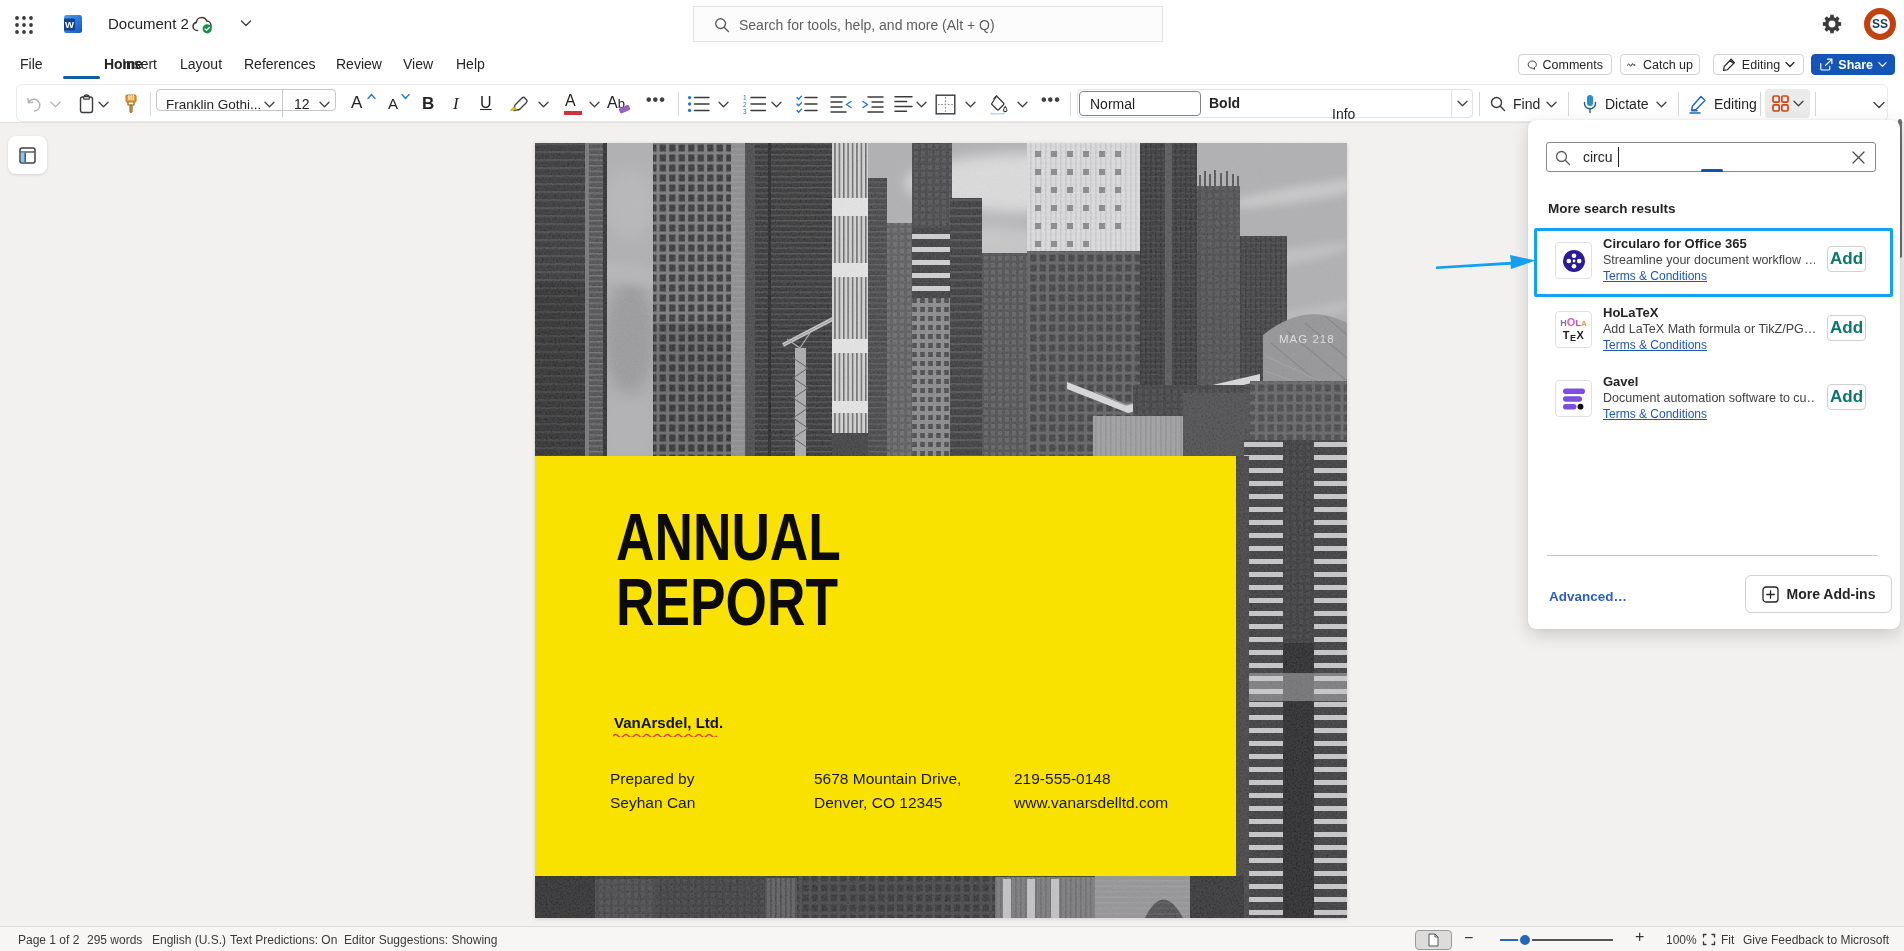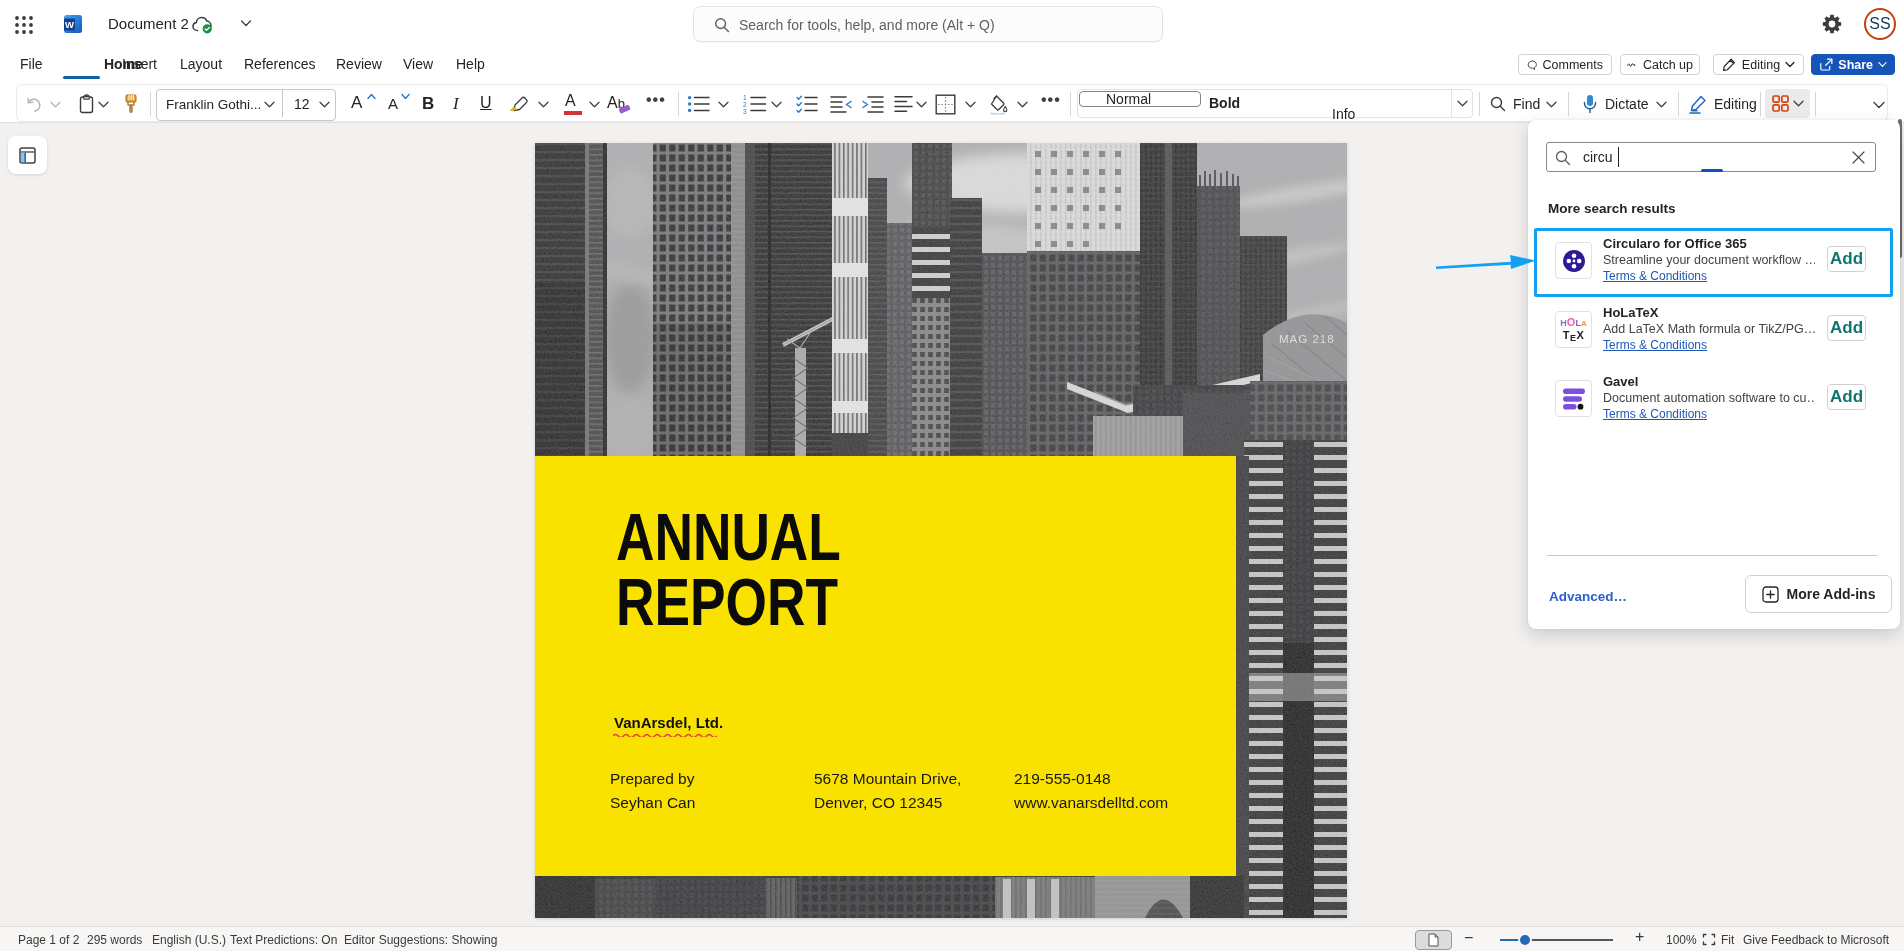--- a/index.html
+++ b/index.html
@@ -8,50 +8,50 @@
 .abs { position:absolute; }
 svg { display:block; }
 
 #topbar { position:absolute; left:0; top:0; width:1904px; height:48px; background:#fff; }
 #waffle { position:absolute; left:14px; top:15px; width:20px; height:20px; }
 #wordicon { position:absolute; left:63px; top:14px; width:20px; height:20px; }
 #doctitle { position:absolute; left:108px; top:15px; font-size:15px; color:#242424; }
 #cloudck { position:absolute; left:191px; top:14px; }
 #titlechev { position:absolute; left:240px; top:19px; }
 #searchbar { position:absolute; left:693px; top:6px; width:470px; height:36px; background:#fcfcfc;
-  border:1px solid #e3e3e3; border-radius:8px; box-shadow:0 1px 2px rgba(0,0,0,.04); }
+  border:1px solid #e3e3e3; border-radius:0; box-shadow:0 1px 2px rgba(0,0,0,.04); }
 #searchbar .mag { position:absolute; left:20px; top:10px; }
 #searchbar .ph { position:absolute; left:45px; top:10px; font-size:14px; color:#5f5f5f; }
 #gear { position:absolute; left:1822px; top:14px; }
 #avatar { position:absolute; left:1864px; top:8px; width:32px; height:32px; border-radius:50%;
-  background:#fff; border:2px solid #c2410c; color:#123a5e; font-size:16px; font-weight:normal;
+  background:#fff; border:6px solid #c2410c; color:#123a5e; font-size:12px; font-weight:bold;
   display:flex; align-items:center; justify-content:center; }
 
 #menurow { position:absolute; left:0; top:48px; width:1904px; height:37px; background:#fff; }
 .mitem { position:absolute; top:8px; font-size:14px; color:#242424; }
 #mi-home { font-weight:bold;padding-left:43px; }
 #homeline { position:absolute; left:63px; top:28px; width:37px; height:3px; background:#115ea3; border-radius:2px; }
 .rbtn { position:absolute; top:6px; height:21px; border:1px solid #d1d1d1; border-radius:4px; background:#fff;
   font-size:12.5px; color:#242424; display:flex; align-items:center; gap:5px; padding:0 8px; white-space:nowrap; }
 #btn-share { background:#1655b8; border-color:#1655b8; color:#fff; font-weight:bold; }
 
 #ribbon { position:absolute; left:0; top:85px; width:1904px; height:38px; background:#fff;
   border-bottom:1px solid #e0e0e0; }
 #ribbonframe { position:absolute; left:16px; top:-1px; width:1872px; height:38px;
   border:1px solid #ebebeb; border-radius:6px; }
 .rdiv { position:absolute; top:7px; width:1px; height:24px; background:#d6d6d6; }
 .chev { display:inline-block; }
-#fontbox { position:absolute; left:156px; top:4px; width:180px; height:32px; border:1px solid #c7c7c7;
+#fontbox { position:absolute; left:156px; top:4px; width:180px; height:22px; border:1px solid #c7c7c7;
   border-radius:4px; background:#fff; }
 #fontbox .fname { position:absolute; left:9px; top:7px; font-size:13.5px; color:#242424; width:98px; overflow:hidden; white-space:nowrap; }
 #fontbox .fdiv { position:absolute; left:125px; top:0; width:1px; height:27px; background:#c7c7c7; }
 #fontbox .fsize { position:absolute; left:137px; top:6px; font-size:14px; color:#242424; }
 #stylegallery { position:absolute; left:1077px; top:4px; width:396px; height:29px; border:1px solid #e3e3e3; border-radius:4px; }
-#stylenormal { position:absolute; left:1px; top:1px; width:122px; height:16px; border:1px solid #838383; border-radius:4px;
-  font-size:14px; color:#242424; display:flex; align-items:center; padding-left:26px; background:#fff; }
+#stylenormal { position:absolute; left:1px; top:1px; width:122px; height:25px; border:1px solid #838383; border-radius:4px;
+  font-size:14px; color:#242424; display:flex; align-items:center; padding-left:10px; background:#fff; }
 #stylebold { position:absolute; left:131px; top:5px; font-size:14px; font-weight:bold; color:#242424; }
 #styleinfo { position:absolute; left:254px; top:5px; font-size:14px; color:#242424;margin-top:11px; }
 #stylechevbox { position:absolute; left:373px; top:0; width:22px; height:27px; border-left:1px solid #e3e3e3;
   display:flex; align-items:center; justify-content:center; }
 .rlabel { font-size:14px; color:#242424; }
 #addinsbtn { position:absolute; left:1765px; top:4px; width:45px; height:29px; background:#ebebeb; border-radius:4px;
   display:flex; align-items:center; justify-content:center; gap:4px; }
 
 #canvas { position:absolute; left:0; top:123px; width:1904px; height:803px; background:#f2f1ef; }
 #navbtn { position:absolute; left:8px; top:13px; width:39px; height:38px; background:#fff; border-radius:8px;

